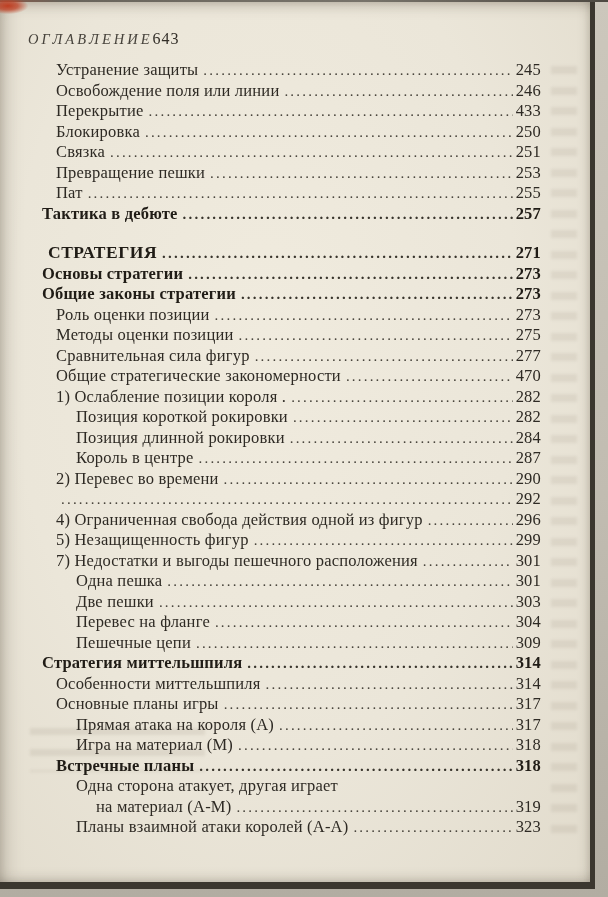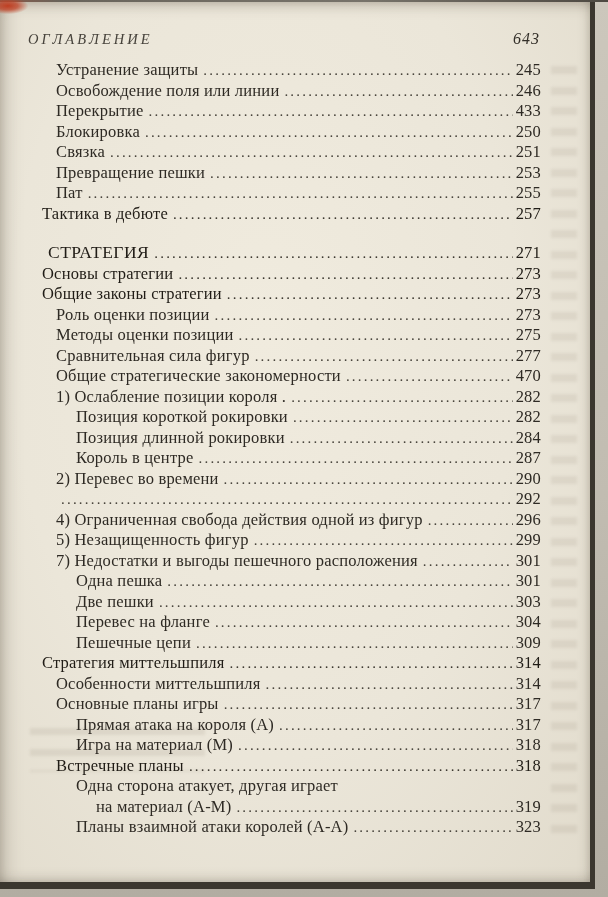--- a/index.html
+++ b/index.html
@@ -45,51 +45,50 @@
   .show-through-bottom {
     position: absolute; left: 30px; top: 726px; width: 175px; height: 44px;
     background: repeating-linear-gradient(to bottom,
       rgba(120,108,90,0.24) 0px 7px, rgba(120,108,90,0) 7px 21px);
     filter: blur(1.6px);
     opacity: 0.5;
   }
 
   .running-head {
     position: absolute; top: 28px; left: 28px; width: 512px;
-    display: flex; justify-content: space-between; align-items: baseline; gap: 42px;
+    display: flex; justify-content: flex-start; align-items: baseline;
   }
   .rh-title {
     font-style: italic; font-size: 14.5px; letter-spacing: 3px;
     color: #46423b;
   }
   .rh-folio {
-    font-size: 16px; margin-left: 40px; letter-spacing: 1px;
+    font-size: 16px; letter-spacing: 1px;
     color: #332f29;
-    font-style: italic;
   }
 
   .content { position: absolute; top: 58px; left: 28px; width: 513px; }
   .row {
     display: flex; align-items: baseline;
     line-height: 20.5px; font-size: 16.5px;
     color: var(--ink, #2e2a24);
     letter-spacing: 0.2px;
   }
   .row .title { white-space: nowrap; }
   .row .leader {
     flex: 1; overflow: hidden; white-space: nowrap;
     margin: 0 3px 0 5px;
     font-size: 15px; letter-spacing: 2.2px;
     color: #46423a;
   }
   .leader::after {
     content: "....................................................................................................................................................";
   }
   .row .pagenum { white-space: nowrap; }
-  .row.bold { font-weight: normal; color: var(--ink_bold, #201c16); }
+  .row.bold { font-weight: bold; color: var(--ink_bold, #201c16); }
   .row.bold .leader { color: #39352d; }
   .row.gap-before { margin-top: 18px; }
   .indent-0 { padding-left: 0; }
   .indent-1 { padding-left: 14px; }
   .indent-2 { padding-left: 28px; }
   .indent-3 { padding-left: 48px; }
   .indent-4 { padding-left: 68px; }
   .indent-0 .title { font-size: 17.5px; letter-spacing: 0.5px; margin-left: 20px; }
 </style>
 </head>

